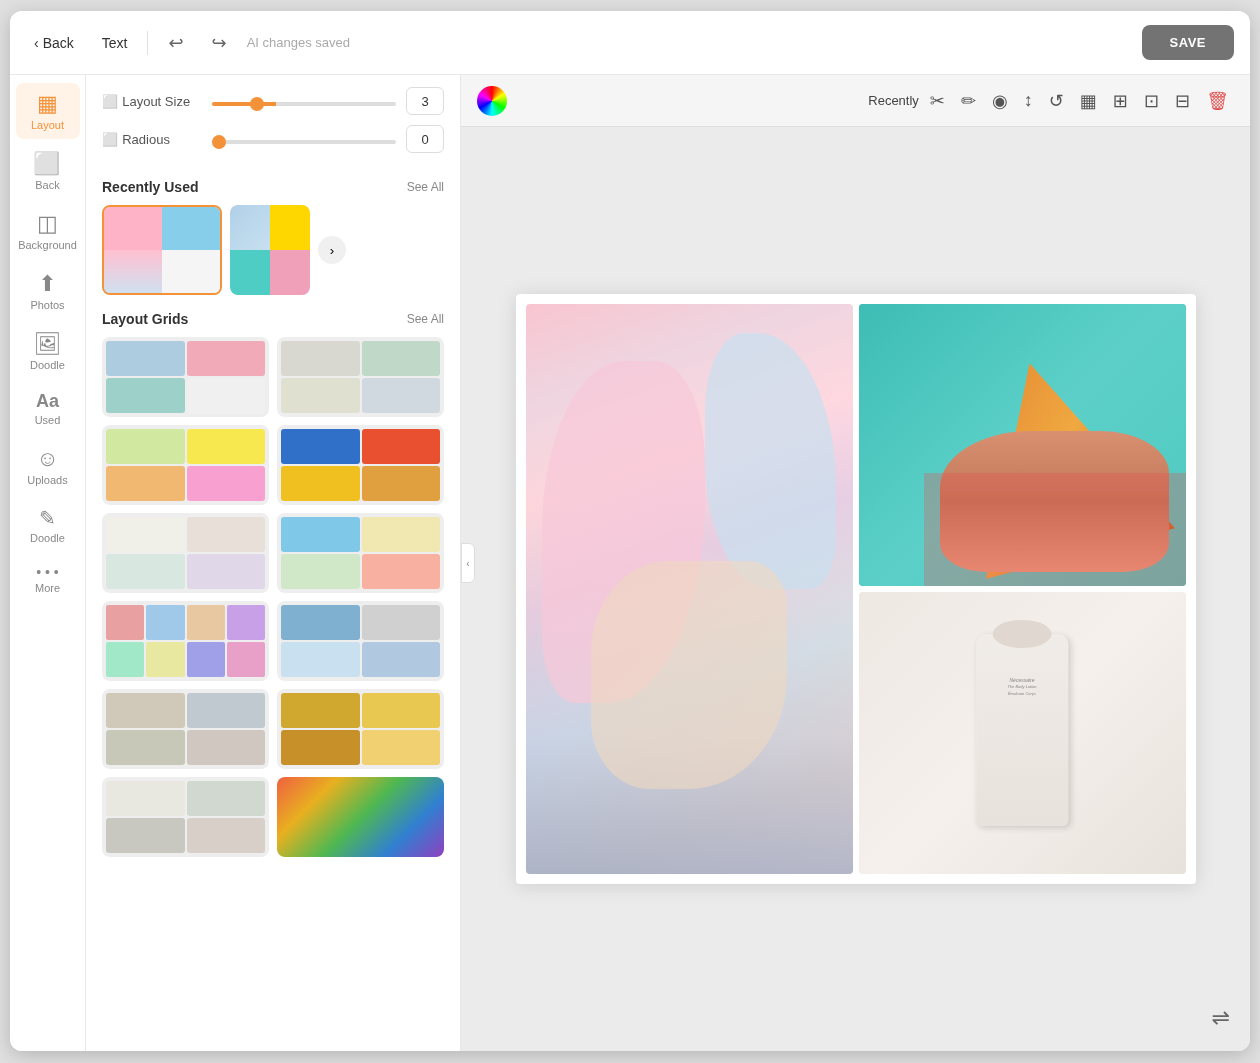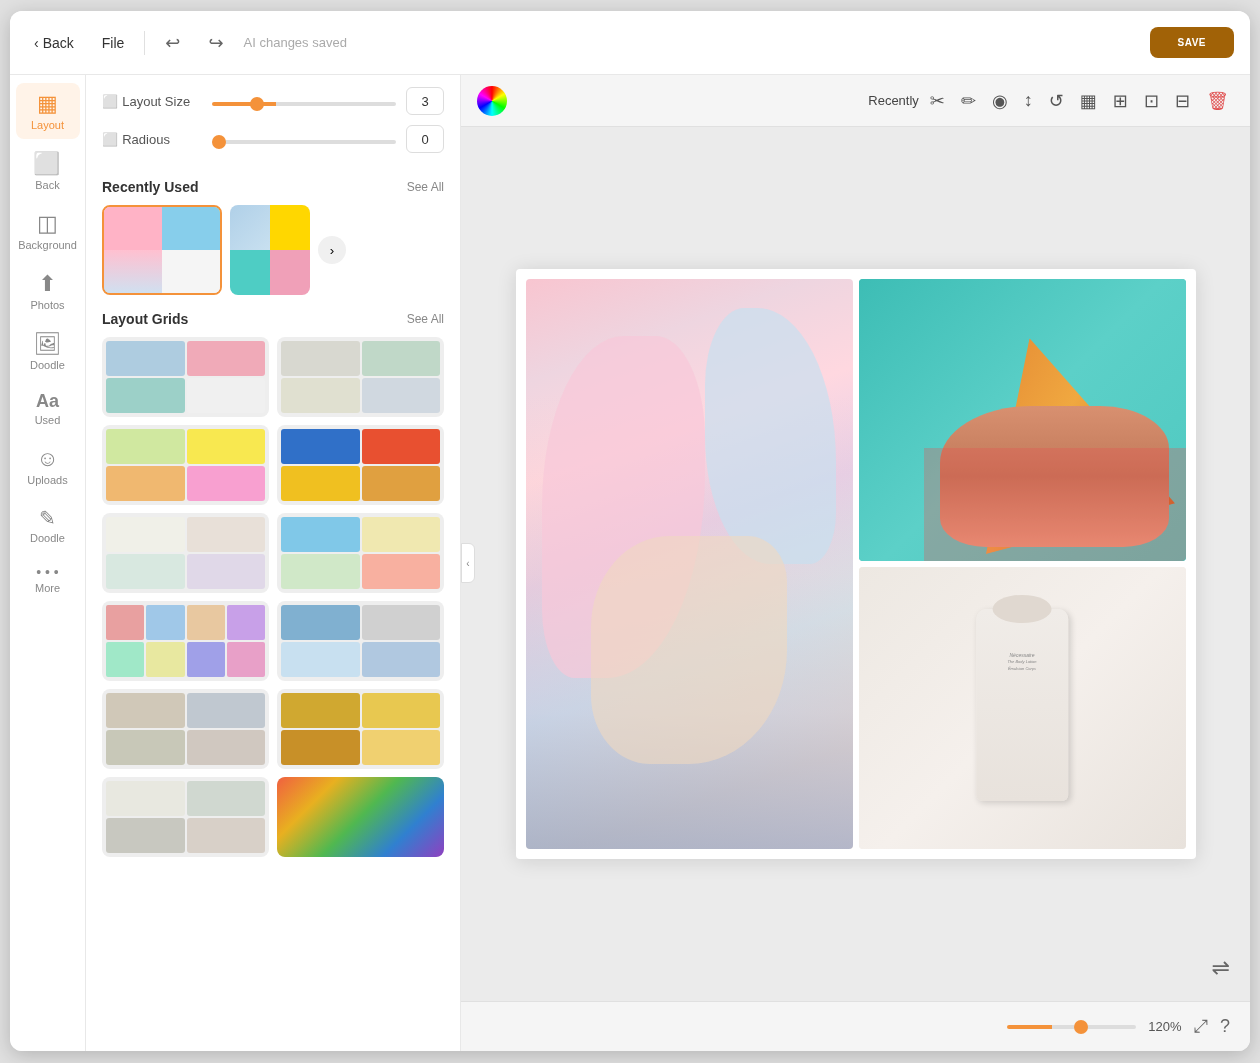--- a/index.html
+++ b/index.html
@@ -70,26 +70,26 @@
       font-size: 18px;
       color: #666;
       padding: 6px 8px;
       border-radius: 6px;
     }
     .status-text {
       font-size: 13px;
       color: #aaa;
     }
     .save-btn {
-      background: #a16207;
+      background: #737373;
       color: #fff;
       border: none;
       border-radius: 8px;
       padding: 10px 28px;
-      font-size: 10px;
+      font-size: 13px;
       font-weight: 700;
       cursor: pointer;
       letter-spacing: 0.5px;
     }
     
     .main-content {
       display: flex;
       flex: 1;
       overflow: hidden;
     }
@@ -420,21 +420,21 @@
 
 <div class="app-container">
 
   <div class="header">
     <div class="header-left">
       <button class="back-btn">
         <span>‹</span>
         <span>Back</span>
       </button>
       <button class="file-btn">
-        <span>File</span>
+        <span>Text</span>
       </button>
       <div class="divider-v"></div>
       <button class="toolbar-btn">↩</button>
       <button class="toolbar-btn">↪</button>
       <span class="status-text">AI changes saved</span>
     </div>
     <button class="save-btn">SAVE</button>
   </div>
 
   <div class="main-content">
@@ -698,24 +698,16 @@
               <div style="position:absolute; top:30%; left:50%; transform:translateX(-50%); width:24%; text-align:center;">
                 <div style="font-size:5px; color:#888; line-height:1.3; font-style:italic;">Nécessaire<br><span style="font-size:4px;">The Body Lotion<br>Émulsion Corps</span></div>
               </div>
             </div>
           </div>
         </div>
 
         <button class="shuffle-btn" style="position:absolute; right:20px; bottom:20px; background:none; border:none; cursor:pointer; font-size:22px; color:#666;">⇌</button>
       </div>
 
-      <div class="bottom-bar">
-        <div class="zoom-slider">
-          <input type="range" class="zoom-track" min="10" max="200" value="120" style="">
-        </div>
-        <span class="zoom-label">120%</span>
-        <button class="bottom-icon-btn">⤢</button>
-        <button class="bottom-icon-btn">?</button>
-      </div>
     </div>
 
   </div>
 </div>
 
 </body></html>

